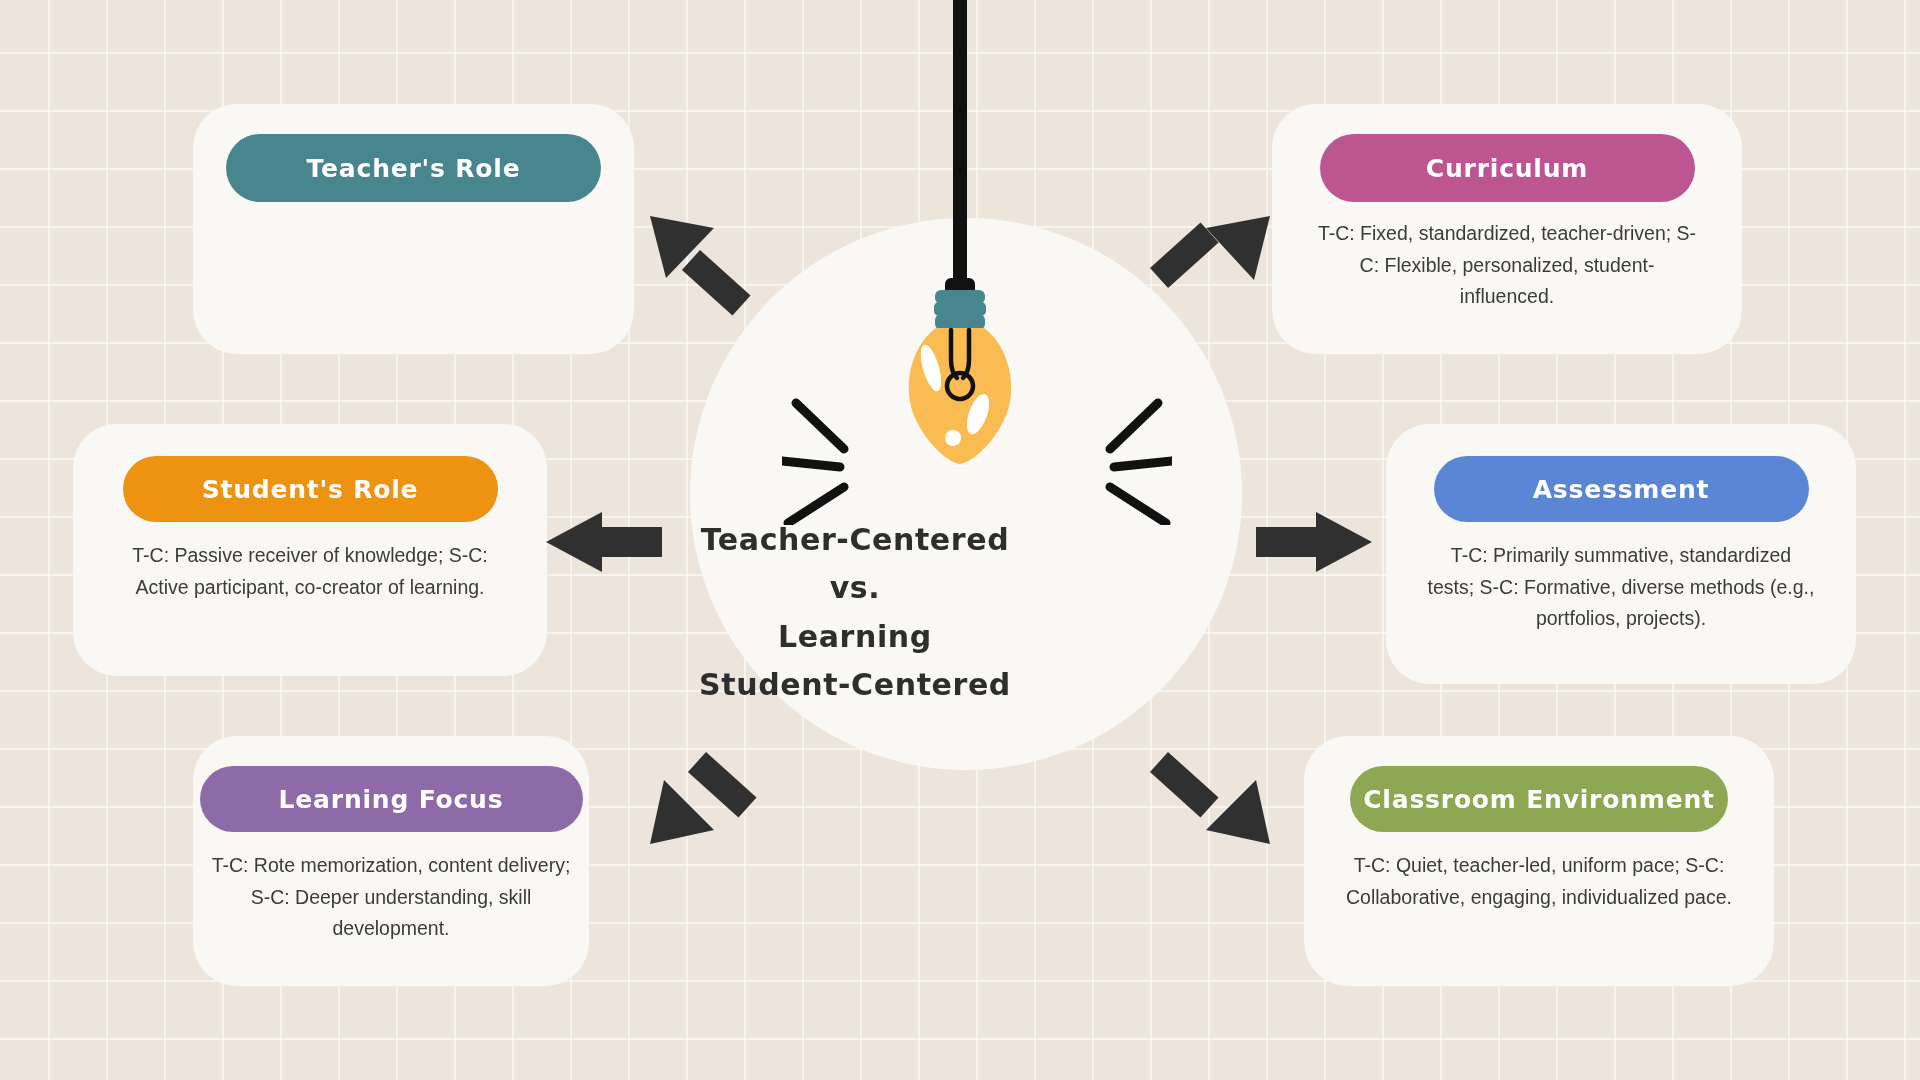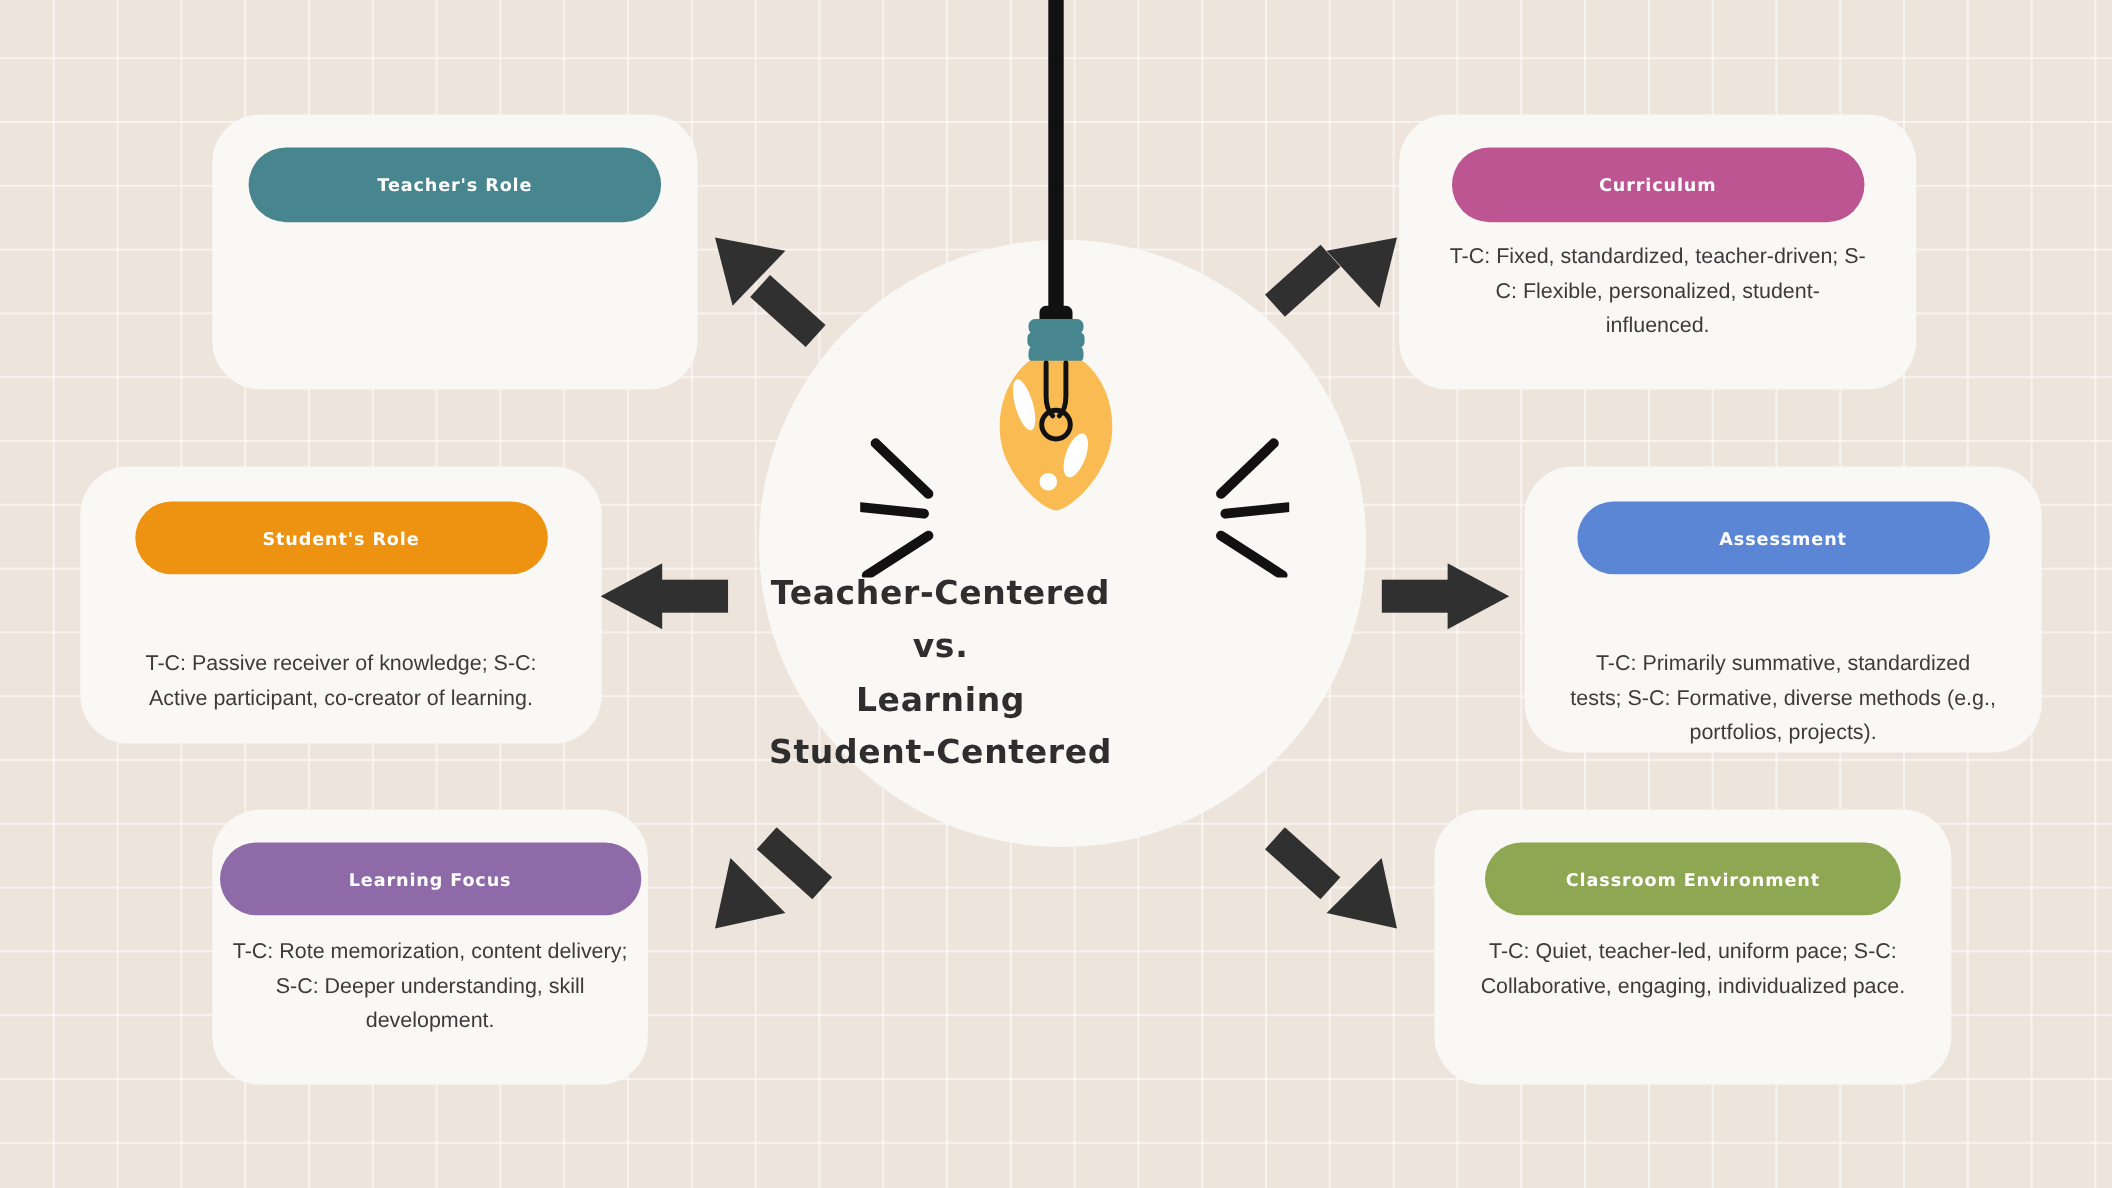--- a/index.html
+++ b/index.html
@@ -56,53 +56,53 @@
     border-radius:44px;
     padding:0;
     display:flex; flex-direction:column;
     align-items:center;
   }
   .card-header{
     border-radius:999px;
     color:#ffffff;
     font-family:"DejaVu Sans", sans-serif;
     font-weight:bold;
-    font-size:16px;
+    font-size:25px;
     letter-spacing:.8px;
     display:flex; align-items:center; justify-content:center;
     text-align:left;
     white-space:nowrap;
   }
   .card-body{
     font-family:"Liberation Sans", sans-serif;
     font-size:19.5px;
     line-height:1.62;
     color:#3B3B3B;
     text-align:center;
   }
 
   
   #card-teacher-role{ left:193px; top:104px;  width:441px; height:250px; }
   #card-teacher-role .card-header{ width:375px; height:68px; margin-top:30px; background:#47858F; }
   #card-teacher-role .card-body{ width:372px; margin-top:16px; }
 
-  #card-student-role{ left:73px;  top:424px;  width:474px; height:252px;gap:48px; }
+  #card-student-role{ left:73px;  top:424px;  width:474px; height:252px; }
   #card-student-role .card-header{ width:375px; height:66px; margin-top:32px; background:#EE9211; }
   #card-student-role .card-body{ width:382px; margin-top:18px; }
 
   #card-learning-focus{ left:193px; top:736px; width:396px; height:250px; }
   #card-learning-focus .card-header{ width:383px; height:66px; margin-top:30px; background:#8E6BA8; }
   #card-learning-focus .card-body{ width:380px; margin-top:18px; }
 
   
   #card-curriculum{ left:1272px; top:104px;  width:470px; height:250px; }
   #card-curriculum .card-header{ width:375px; height:68px; margin-top:30px; background:#BD5593; }
   #card-curriculum .card-body{ width:380px; margin-top:16px; }
 
-  #card-assessment{ left:1386px; top:424px;  width:470px; height:260px;gap:48px; }
+  #card-assessment{ left:1386px; top:424px;  width:470px; height:260px; }
   #card-assessment .card-header{ width:375px; height:66px; margin-top:32px; background:#5B86D6; }
   #card-assessment .card-body{ width:392px; margin-top:18px; }
 
   #card-classroom{ left:1304px; top:736px; width:470px; height:250px; }
   #card-classroom .card-header{ width:378px; height:66px; margin-top:30px; background:#8EA753; }
   #card-classroom .card-body{ width:392px; margin-top:18px; }
 
   
   .arrow{ position:absolute; }
 </style>

